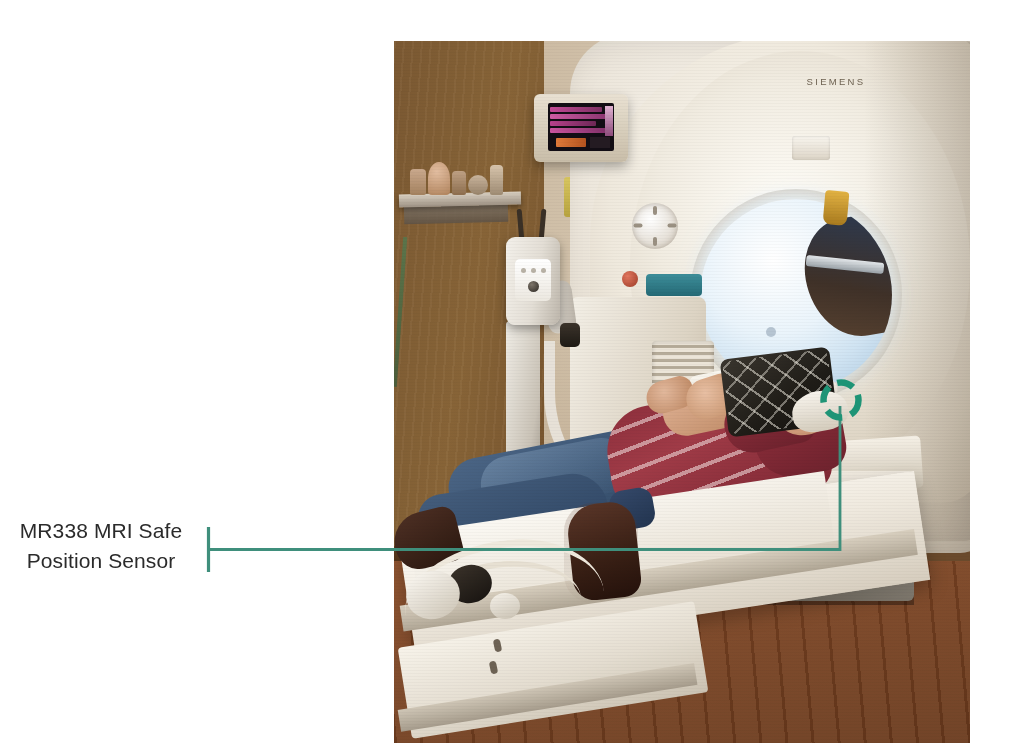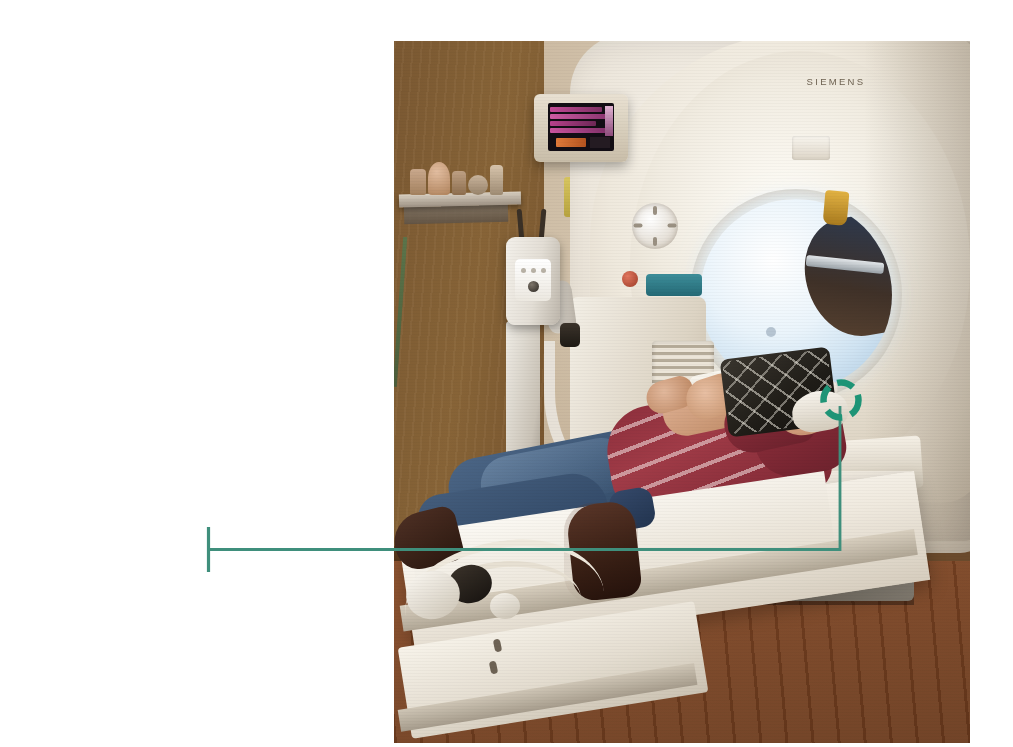--- a/index.html
+++ b/index.html
@@ -629,20 +629,22 @@
       <div class="ph" id="headphone-l"></div>
       <div class="ph" id="headphone-r"></div>
       <div class="ph" id="tiny-scrw-1"></div>
       <div class="ph" id="tiny-scrw-2"></div>
 
       <div id="photo-grain"></div>
     </div>
   </div>
 
   <div id="callout-label">
+    <span class="lbl-line">MR338 MRI Safe</span>
+    <span class="lbl-line">Position Sensor</span>
   </div>
 
   <svg id="callout-leader" viewBox="0 0 1013 747">
     <line x1="208.5" y1="519" x2="208.5" y2="564" stroke="#3f8f7c" stroke-width="3.2"></line>
     <polyline points="208,541.5 840,541.5 840,398" fill="none" stroke="#3f8f7c" stroke-width="2.8"></polyline>
   </svg>
 
   <svg id="sensor-highlight" viewBox="0 0 46 46">
     <circle cx="23" cy="23" r="17.5" fill="none" stroke="#1e9476" stroke-width="6.5" stroke-dasharray="17 9" stroke-linecap="butt"></circle>
   </svg>

